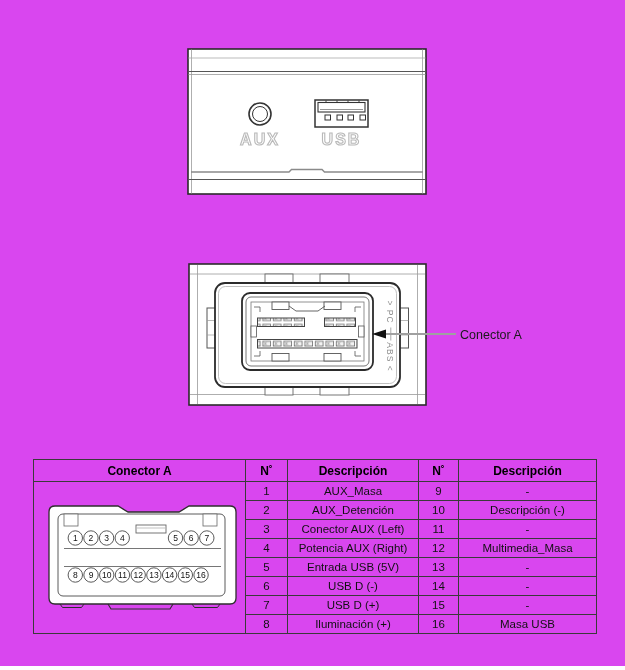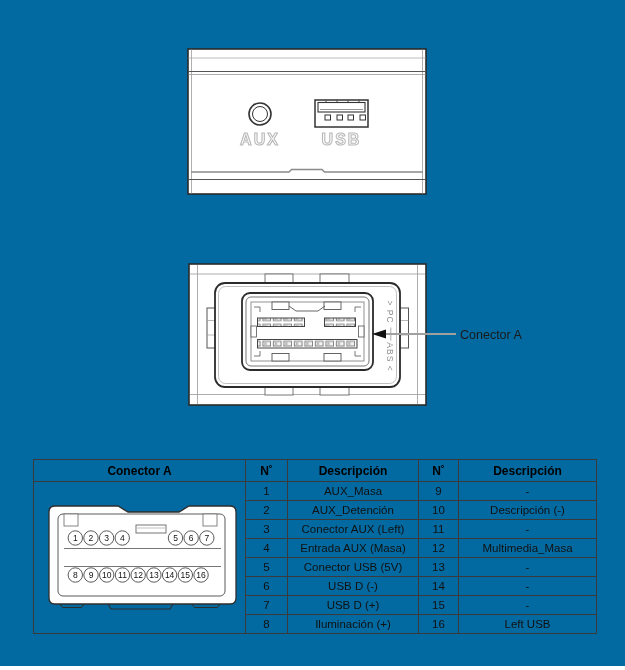--- a/index.html
+++ b/index.html
@@ -1,16 +1,16 @@
 <!DOCTYPE html>
 <html><head>
 <meta charset="utf-8">
 <style>
   html,body{margin:0;padding:0;background:#fff;}
-  .page{position:relative;width:625px;height:666px;background:#0369a1;overflow:hidden;
+  .page{position:relative;width:625px;height:666px;background:#d946ef;overflow:hidden;
         font-family:"Liberation Sans",sans-serif;}
   svg{display:block;}
   .front-panel{position:absolute;left:187px;top:48px;}
   .rear-view{position:absolute;left:188px;top:263px;}
   .ghost-text{fill:none;stroke:#b9b9b9;stroke-width:1.1;font-weight:bold;font-size:16px;
               letter-spacing:2px;font-family:"Liberation Sans",sans-serif;}
   .marking{fill:#8f8f8f;font-size:8.5px;letter-spacing:1px;font-family:"Liberation Sans",sans-serif;}
   .callout-text{fill:#1a1a1a;font-size:12.5px;font-family:"Liberation Sans",sans-serif;}
   .pin-num{font-size:8.5px;fill:#111;text-anchor:middle;font-family:"Liberation Sans",sans-serif;}
   table.pin-table{position:absolute;left:33px;top:459px;width:563px;border-collapse:collapse;
@@ -202,44 +202,44 @@
           <td>Descripción (-)</td>
         </tr>
         <tr>
           <td>3</td>
           <td>Conector AUX (Left)</td>
           <td>11</td>
           <td>-</td>
         </tr>
         <tr>
           <td>4</td>
-          <td>Entrada AUX (Masa)</td>
+          <td>Potencia AUX (Right)</td>
           <td>12</td>
           <td>Multimedia_Masa</td>
         </tr>
         <tr>
           <td>5</td>
-          <td>Conector USB (5V)</td>
+          <td>Entrada USB (5V)</td>
           <td>13</td>
           <td>-</td>
         </tr>
         <tr>
           <td>6</td>
           <td>USB D (-)</td>
           <td>14</td>
           <td>-</td>
         </tr>
         <tr>
           <td>7</td>
           <td>USB D (+)</td>
           <td>15</td>
           <td>-</td>
         </tr>
         <tr>
           <td>8</td>
           <td>Iluminación (+)</td>
           <td>16</td>
-          <td>Left USB</td>
+          <td>Masa USB</td>
         </tr>
       </tbody>
   </table>
 
 </div>
 
 </body></html>

